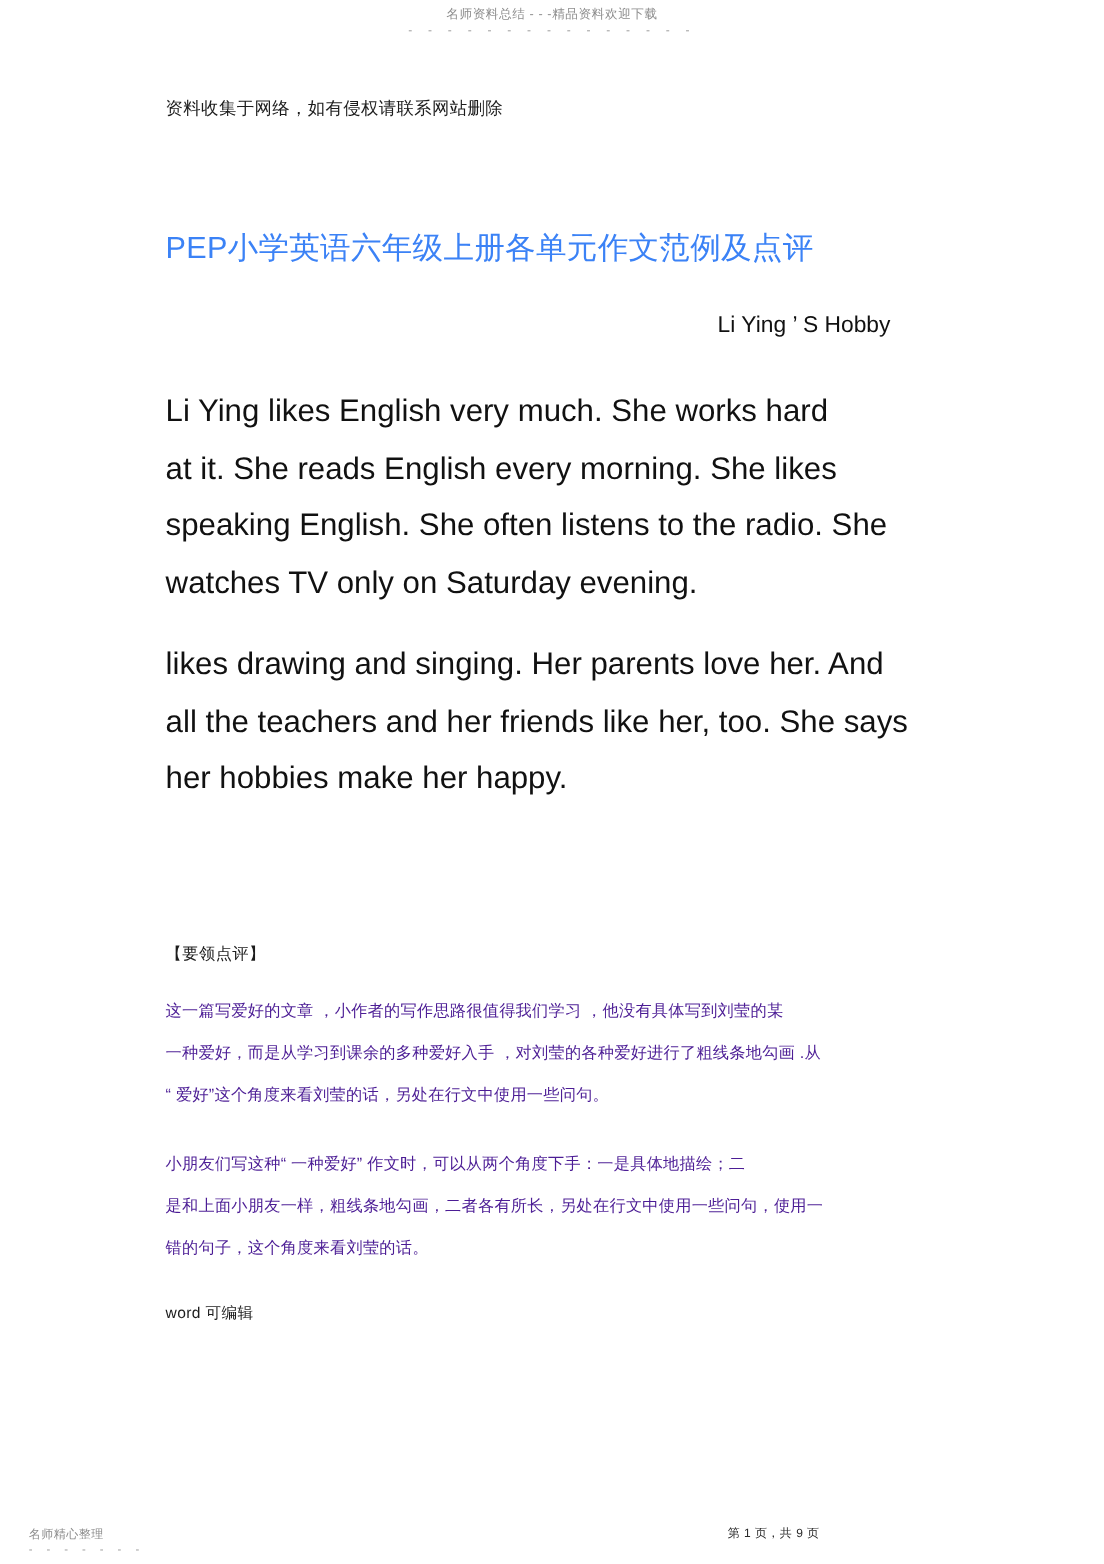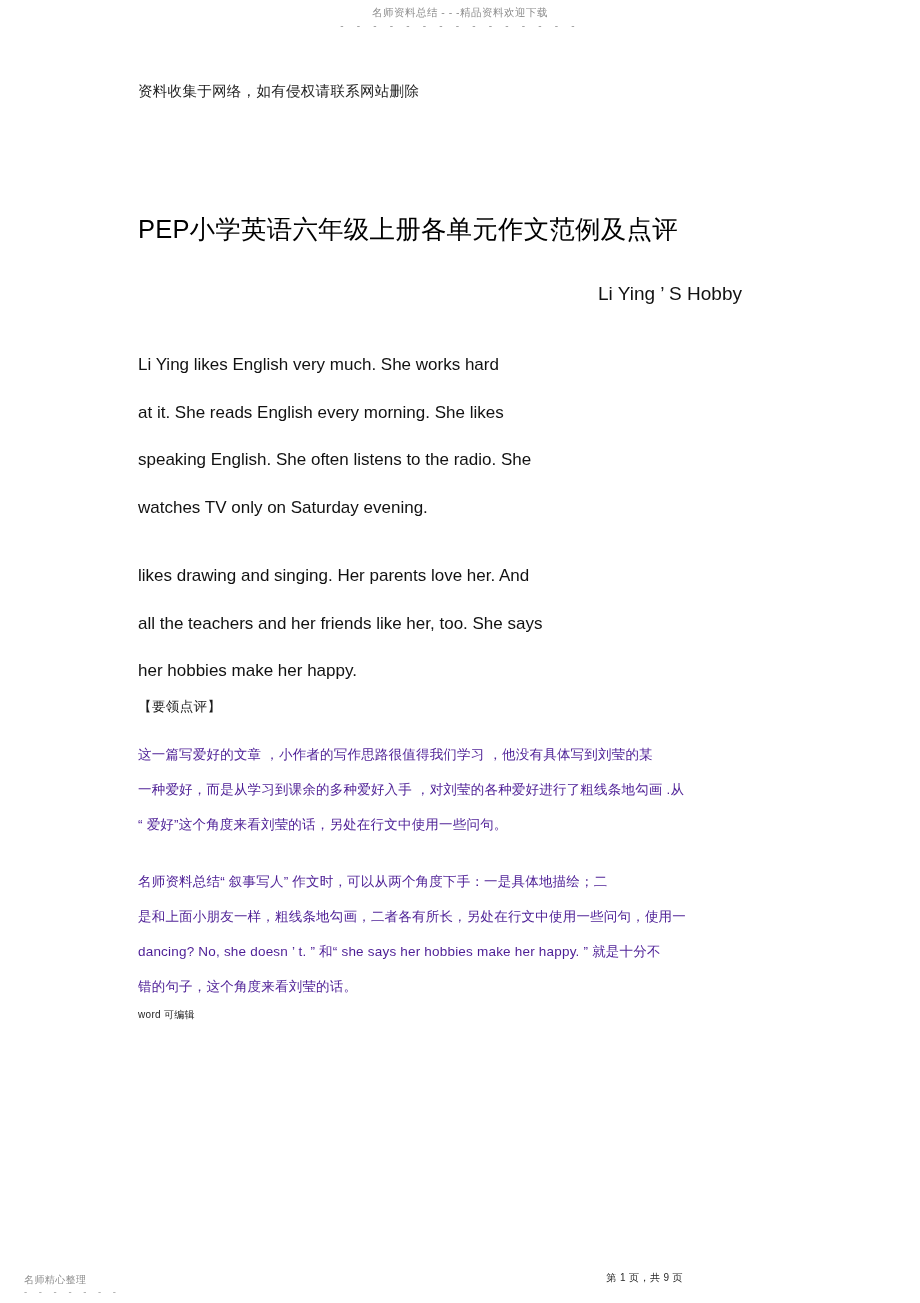--- a/index.html
+++ b/index.html
@@ -56,53 +56,54 @@
   }
 
   .notice {
     font-size: 14.5px;
     line-height: 26px;
     color: #1d1d1d;
     letter-spacing: 0.3px;
   }
 
   .doc-title {
-    margin-top: 108px;
+    margin-top: 86px;
     font-size: 25.5px;
     line-height: 34px;
-    color: #000000;
+    color: #3b82f6;
     letter-spacing: 0.2px;
     font-weight: 400;
   }
 
   .doc-subtitle {
     margin-top: 35px;
     font-size: 19px;
     line-height: 26px;
     text-align: right;
     color: #111;
     padding-right: 46px;
   }
 
   .essay {
     margin-top: 34px;
   }
   .essay p {
     margin: 0;
-    font-size: 17px;
+    font-size: 26px;
     line-height: 47.5px;
     color: #111;
   }
   .essay p.j {
     text-align: justify;
     text-align-last: left;
   }
   .para-gap { height: 21px; }
 
   .review-head {
+    margin-top: 110px;
     font-size: 13.5px;
     line-height: 24px;
     color: #1d1d1d;
     letter-spacing: 0.4px;
   }
 
   .review {
     margin-top: 18px;
   }
   .review p {
@@ -112,21 +113,22 @@
     color: #4c1d95;
     letter-spacing: 0.2px;
   }
   .review p.j {
     text-align: justify;
     text-align-last: left;
   }
   .review-gap { height: 22px; }
 
   .footer-note {
-    font-size: 10px;
+    margin-top: 26px;
+    font-size: 13px;
     line-height: 22px;
     color: #1d1d1d;
     letter-spacing: 0.3px;
   }
 
   
   .wm-bottom {
     position: absolute;
     left: 24px;
     bottom: 6px;
@@ -189,23 +191,22 @@
 
     <div class="review-head">【要领点评】</div>
 
     <div class="review">
       <p class="j">这一篇写爱好的文章  ，小作者的写作思路很值得我们学习    ，他没有具体写到刘莹的某</p>
       <p class="j">一种爱好，而是从学习到课余的多种爱好入手     ，对刘莹的各种爱好进行了粗线条地勾画     .从</p>
       <p>“ 爱好”这个角度来看刘莹的话，另处在行文中使用一些问句。</p>
 
       <div class="review-gap"></div>
 
-      <p class="j">名师资料总结“ 叙事写人” 作文时，可以从两个角度下手：一是具体地描绘；二</p>
+      <p class="j">小朋友们写这种“ 一种爱好” 作文时，可以从两个角度下手：一是具体地描绘；二</p>
       <p class="j">是和上面小朋友一样，粗线条地勾画，二者各有所长，另处在行文中使用一些问句，使用一</p>
-      <p class="j">dancing? No, she doesn  ’  t. ” 和“  she says her hobbies make her happy.    ” 就是十分不</p>
       <p>错的句子，这个角度来看刘莹的话。</p>
     </div>
 
     <div class="footer-note">word  可编辑</div>
 
   </div>
 
   <div class="wm-bottom">
     <div class="wm-bottom-text">名师精心整理</div>
     <div class="wm-bottom-dots">- - - - - - -</div>

